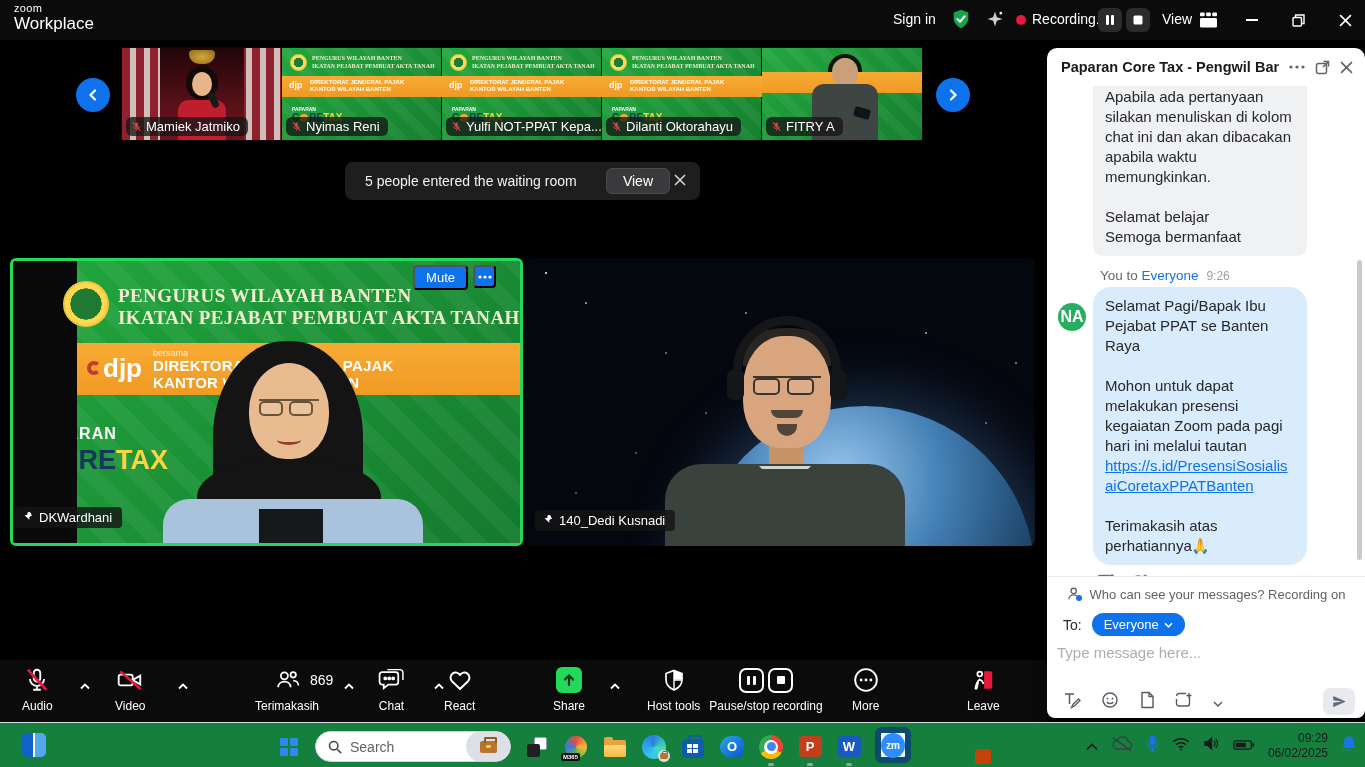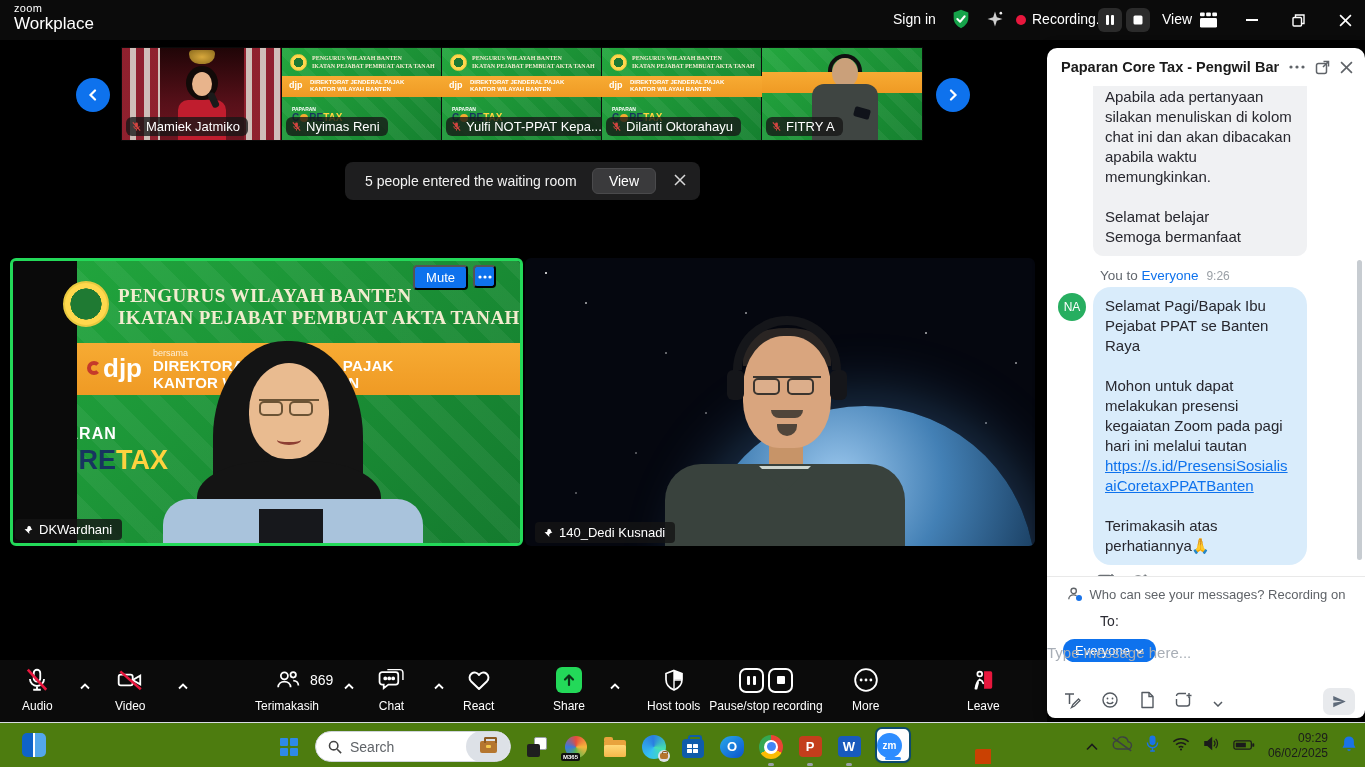--- a/index.html
+++ b/index.html
@@ -44,30 +44,30 @@
   .mamiek .body { position:absolute; left:56px; top:52px; width:48px; height:40px; border-radius:10px 10px 0 0; background:#c01d2e; }
   .mamiek .mic { position:absolute; left:88px; top:44px; width:7px; height:16px; border-radius:3px; background:#1a1a1a; transform:rotate(-25deg); }
   
   .fitry-person { position:absolute; left:48px; top:6px; width:70px; height:86px; z-index:3;}
   .fitry-person .head { position:absolute; left:22px; top:4px; width:26px; height:30px; border-radius:50%; background:#caa07a; }
   .fitry-person .hs { position:absolute; left:18px; top:0px; width:34px; height:18px; border:4px solid #101010; border-bottom:none; border-radius:17px 17px 0 0; }
   .fitry-person .body { position:absolute; left:2px; top:30px; width:66px; height:56px; border-radius:12px 12px 0 0; background:#3f4542; }
   .fitry-person .phone { position:absolute; left:44px; top:54px; width:16px; height:10px; background:#10131a; border-radius:2px; transform:rotate(15deg); }
 
   
-  #toast { position:absolute; left:345px; top:162px; width:355px; height:38px; background:#1e1e1f; border-radius:8px; display:flex; align-items:center; padding:0 14px 0 20px; gap:14px; z-index:20;}
+  #toast { position:absolute; left:345px; top:162px; width:355px; height:38px; background:#1e1e1f; border-radius:8px; display:flex; align-items:center; padding:0 14px 0 20px; z-index:20;}
   #toast .t-text { color:#f2f2f2; font-size:14px; white-space:nowrap; }
   #toast .t-view { margin-left:auto; background:#3a3a3c; border:1px solid #4a4a4c; color:#fff; font-size:14px; border-radius:6px; padding:4px 16px; }
   #toast .t-x { color:#d9d9d9; font-size:14px; margin-left:4px; }
 
   
   .tile { position:absolute; top:258px; height:288px; border-radius:6px; overflow:hidden; background:#05070f; }
   #tileL { left:10px; width:513px; border:3px solid #23d959; }
   #tileR { left:525px; width:510px; }
-  .pin-pill { position:absolute; left:2px; bottom:3px; display:flex; align-items:flex-end; gap:5px; background:rgba(20,20,20,.8); border-radius:4px; padding:3px 10px 3px 6px; color:#fff; font-size:13px; z-index:12; }
+  .pin-pill { position:absolute; left:2px; bottom:15px; display:flex; align-items:flex-start; gap:5px; background:rgba(20,20,20,.8); border-radius:4px; padding:3px 10px 3px 6px; color:#fff; font-size:13px; z-index:12; }
   
   .green-bg { position:absolute; inset:0; background:linear-gradient(135deg,#22a83e,#147a2e); }
   .green-bg:after { content:""; position:absolute; inset:0; background:repeating-linear-gradient(45deg, rgba(255,255,255,.05) 0 16px, transparent 16px 32px); }
   .black-strip { position:absolute; left:0; top:0; bottom:0; width:64px; background:#0a0a0a; z-index:5; }
   .lt-logo { position:absolute; left:50px; top:20px; width:46px; height:46px; border-radius:50%; background:radial-gradient(circle,#1f7a33 52%, #ffd84d 53%); border:2px solid #e9c93f; z-index:6; }
   .lt-head { position:absolute; left:105px; top:24px; font-family:"Liberation Serif", serif; font-weight:bold; font-size:19px; line-height:22px; color:#f2eccf; letter-spacing:.4px; z-index:2; white-space:nowrap;}
   .lt-band { position:absolute; left:0; right:0; top:82px; height:52px; background:linear-gradient(#f7ab33,#ef9a24); z-index:2; }
   .lt-djp { position:absolute; left:74px; top:10px; color:#fff; font-weight:bold; font-size:26px; }
   .lt-djp .swoosh { display:inline-block; width:14px; height:14px; border:4px solid #c53a2a; border-right-color:transparent; border-radius:50%; margin-right:2px; vertical-align:2px;}
   .lt-bersama { position:absolute; left:140px; top:5px; color:#ffffffcc; font-size:9px; }
@@ -125,35 +125,35 @@
   #chat-title { font-size:14.5px; font-weight:bold; color:#1a1a1a; flex:1; white-space:nowrap; overflow:hidden; }
   .ch-ic { color:#5f6368; display:flex; align-items:center; }
   #messages { position:absolute; left:0; top:38px; right:0; height:490px; overflow:hidden; }
   .bubble { margin-left:46px; width:214px; border-radius:10px; padding:9px 12px; font-size:15px; line-height:20px; color:#27272e; }
   .b-gray { background:#f0f1f3; margin-top:-8px; border-radius:0 0 10px 10px; }
   .b-blue { background:#d9ecfb;border-radius:18px; }
   .pre { white-space:pre-line; }
   .msg-meta { margin:12px 0 4px 53px; font-size:13.5px; color:#61666d; }
   .msg-meta .to { color:#0e72ed; }
   .msg-meta .time { color:#9aa0a6; font-size:12px; margin-left:4px; }
-  .avatar { position:absolute; left:11px; margin-top:6px; width:28px; height:28px; border-radius:50%; background:#27ae60; color:#fff; font-size:12px; font-weight:normal; display:flex; align-items:center; justify-content:center; }
+  .avatar { position:absolute; left:11px; margin-top:16px; width:28px; height:28px; border-radius:50%; background:#27ae60; color:#fff; font-size:16px; font-weight:bold; display:flex; align-items:center; justify-content:center; }
   .chat-link { color:#0e72ed; text-decoration:underline; word-break:break-all; display:inline-block; margin-top:0px; }
   .react-row { margin:8px 0 0 50px; display:flex; gap:16px; color:#6b7075; align-items:center; }
   #privacy { position:absolute; left:0; right:0; top:528px; border-top:1px solid #e9e9e9; padding-top:9px; display:flex; justify-content:center; align-items:center; gap:7px; color:#5f6368; font-size:13px; }
-  #to-row { position:absolute; left:16px; top:565px; display:flex; align-items:center; gap:10px;flex-direction:column; }
+  #to-row { position:absolute; left:16px; top:565px; display:flex; align-items:center; gap:10px; }
   #to-row .to-lbl { font-size:14px; color:#2b2b33; }
   .to-pill { background:#0e72ed; color:#fff; border-radius:13px; font-size:13px; padding:4px 12px; display:flex; align-items:center; gap:5px; }
-  #chat-input { position:absolute; left:0; top:596px; width:280px; border:none; outline:none; font-size:15px; color:#2b2b33; font-family:"Liberation Sans", sans-serif; background:transparent;}
+  #chat-input { position:absolute; left:10px; top:596px; width:280px; border:none; outline:none; font-size:15px; color:#2b2b33; font-family:"Liberation Sans", sans-serif; background:transparent;}
   #chat-input::placeholder { color:#a8aeb6; }
   #compose-icons { position:absolute; left:16px; top:643px; display:flex; align-items:center; gap:20px; color:#545a61; }
   #send-btn { position:absolute; right:10px; top:640px; width:32px; height:27px; background:#e8eaed; border-radius:7px; display:flex; align-items:center; justify-content:center; color:#5f6b7a; }
   #chat-scroll { position:absolute; right:3px; top:212px; width:5px; height:300px; border-radius:3px; background:#c7ccd1; }
 
   
-  #taskbar { position:absolute; left:0; top:722px; width:1365px; height:45px; background:#4d7c0f; border-top:1px solid #d9dde2; z-index:30; }
+  #taskbar { position:absolute; left:0; top:722px; width:1365px; height:45px; background:#15803d; border-top:1px solid #d9dde2; z-index:30; }
   .tk-icon { position:relative; width:26px; height:26px; display:flex; align-items:center; justify-content:center; }
   #tk-center { position:absolute; left:276px; top:7px; display:flex; align-items:center; gap:13px; }
   .win-logo { width:18px; height:18px; display:grid; grid-template-columns:8px 8px; grid-template-rows:8px 8px; gap:2px; }
   .win-logo i { background:#2e8ae6; border-radius:1px; }
   #search-pill { width:196px; height:31px; background:#fff; border:1px solid #cfd4db; border-radius:16px; display:flex; align-items:center; padding-left:12px; overflow:hidden; }
   #search-pill input { border:none; outline:none; font-size:14px; color:#5f6368; width:108px; margin-left:8px; background:transparent; font-family:"Liberation Sans", sans-serif;}
   #search-pill input::placeholder { color:#5f6368; }
   .pill-end { margin-left:auto; width:44px; height:31px; background:#dde1e7; border-radius:16px; display:flex; align-items:center; justify-content:center; }
   .brief { position:relative; width:17px; height:12px; background:#b5762f; border-radius:2px; }
   .brief:before { content:""; position:absolute; left:4px; top:-4px; width:9px; height:4px; border:2px solid #8c5a22; border-bottom:none; border-radius:2px 2px 0 0; }
@@ -174,21 +174,21 @@
   .store:before { content:""; position:absolute; left:6px; top:-4px; width:10px; height:5px; border:2px solid #0f5cab; border-bottom:none; border-radius:3px 3px 0 0; }
   .store .wl { position:absolute; left:5px; top:5px; width:12px; height:10px; display:grid; grid-template-columns:5px 5px; grid-template-rows:4px 4px; gap:1px; }
   .store .wl i { background:#fff; border-radius:.5px; }
   .appsq { width:23px; height:21px; border-radius:4px; color:#fff; font-weight:bold; font-size:13px; display:flex; align-items:center; justify-content:center; }
   .outlook-sq { background:linear-gradient(140deg,#28a8ea,#0b53ce); border-radius:50% 8px 8px 50%; width:24px; height:22px;}
   .ppt-sq { background:#c43e1c; }
   .word-sq { background:#185abd; }
   .chrome { position:relative; width:24px; height:24px; border-radius:50%; background:conic-gradient(#ea4335 0 33%, #fbbc05 33% 66%, #34a853 66% 100%); }
   .chrome:before { content:""; position:absolute; left:5px; top:5px; width:14px; height:14px; background:#fff; border-radius:50%; }
   .chrome:after { content:""; position:absolute; left:7.5px; top:7.5px; width:9px; height:9px; background:#4285f4; border-radius:50%; }
-  .zoom-active { position:relative; width:36px; height:36px; margin-top:-3px; background:#fdfdfe; border:2px solid #0c4a6e; border-radius:7px; display:flex; align-items:center; justify-content:flex-start; box-shadow:0 1px 2px rgba(0,0,0,.08); }
+  .zoom-active { position:relative; width:36px; height:36px; margin-top:-3px; background:#fdfdfe; border:6px solid #0c4a6e; border-radius:7px; display:flex; align-items:center; justify-content:flex-end; box-shadow:0 1px 2px rgba(0,0,0,.08); }
   .zoom-circ { width:25px; height:25px; border-radius:50%; background:#2d8cff; color:#fff; font-size:10px; font-weight:bold; display:flex; align-items:center; justify-content:center; }
   .zoom-underline { position:absolute; bottom:1px; left:50%; transform:translateX(-50%); width:16px; height:3px; border-radius:2px; background:#2d8cff; }
   .run-dash { position:absolute; bottom:-6px; left:50%; transform:translateX(-50%); width:6px; height:3px; border-radius:2px; background:#9aa0a6; }
   .partial-red { position:absolute; left:975px; top:26px; width:16px; height:15px; background:#d83b01; border-radius:2px 0 0 0; opacity:.9; }
   #tray { position:absolute; right:8px; top:0; height:45px; display:flex; align-items:center; gap:13px; }
   #clock { text-align:right; font-size:12px; color:#1b1b1b; line-height:15px; }
   .widgets-ic { position:absolute; left:22px; top:10px; width:24px; height:24px; border-radius:5px; background:linear-gradient(90deg,#0f63c8 46%, #fff 46% 54%, #53a7ec 54%); }
 </style>
 </head>
 <body>
@@ -522,21 +522,21 @@
             <circle cx="14.6" cy="10.5" r="1" fill="#fff"></circle>
             <path d="M9 2h12a3 3 0 0 1 3 3v7" stroke-width="1.4"></path>
           </svg>
       </span>
       <span class="lbl">Chat</span>
     </div>
     <span class="chev" style="left:434px;"><svg width="10" height="7" viewBox="0 0 10 7" fill="none" stroke="#fff" stroke-width="1.8">
           <path d="M1 5.5L5 1.5l4 4"></path>
         </svg></span>
 
-    <div class="tb-item" style="left:463px;justify-content:center;">
+    <div class="tb-item" style="left:444px;justify-content:center;">
       <span class="ic">
         <svg width="26" height="26" viewBox="0 0 24 24" fill="none" stroke="#fff" stroke-width="1.8">
             <path d="M12 20.3l-7.4-7.2a4.7 4.7 0 1 1 7.4-5.7 4.7 4.7 0 1 1 7.4 5.7z" stroke-linejoin="round"></path>
           </svg>
       </span>
       <span class="lbl">React</span>
     </div>
 
     <div class="tb-item" style="left:553px;">
       <span class="ic">

